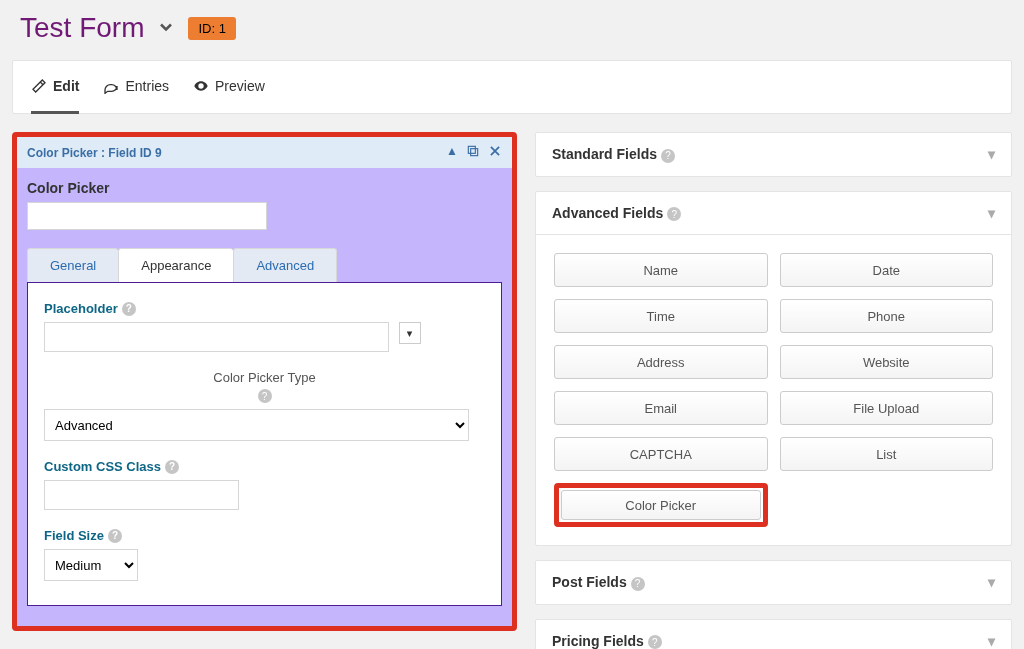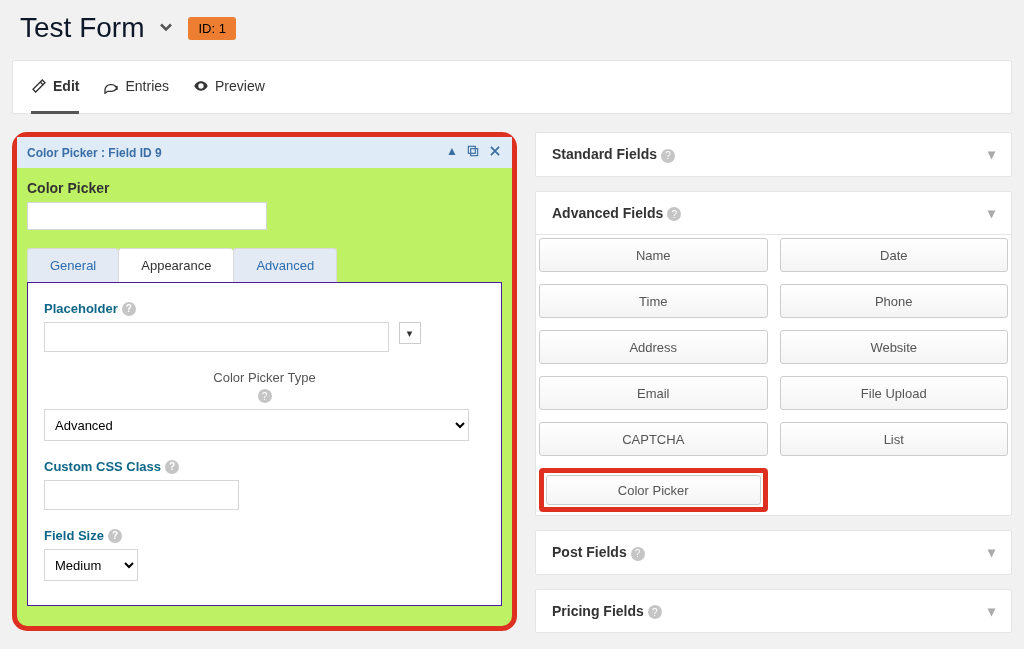--- a/index.html
+++ b/index.html
@@ -1,30 +1,30 @@
 <!DOCTYPE html>
 <html><head>
 <meta charset="utf-8">
 <style>
 * { box-sizing: border-box; margin: 0; padding: 0; }
 body { font-family: -apple-system, "Helvetica Neue", Arial, sans-serif; font-size: 13px; background: #f1f1f1; color: #333; width: 1024px; height: 649px; overflow: hidden; }
 .page { padding: 12px 12px 0 12px; }
 .top-row { display: flex; align-items: center; gap: 12px; margin-bottom: 16px; padding-left: 8px; }
-.form-title { font-size: 28px; font-weight: 400; color: #0f172a; }
+.form-title { font-size: 28px; font-weight: 400; color: #701a75; }
 .chevron { color: #555; }
 .chevron svg { width: 20px; height: 20px; }
 .id-badge { background: #ec7d31; color: #000000; border-radius: 3px; padding: 4px 10px; font-size: 13px; font-weight: 400; }
 .tabs-bar { background: #fff; border: 1px solid #e4e4e4; border-radius: 2px; padding: 0 18px; display: flex; gap: 24px; align-items: center; height: 54px; margin-bottom: 18px; }
 .tabs-bar .tab { display: flex; align-items: center; gap: 6px; font-size: 14px; color: #333; cursor: pointer; height: 54px; border-bottom: 3px solid transparent; }
 .tabs-bar .tab.active { border-bottom: 3px solid #555; font-weight: 600; }
 .tabs-bar .tab svg { width: 16px; height: 16px; }
 .columns { display: flex; gap: 18px; align-items: flex-start; }
 .left-col { width: 505px; }
 .right-col { flex: 1; display: flex; flex-direction: column; gap: 14px; }
-.editor-box { border: 5px solid #de3021; border-radius: 15px; background: #bef264; position: relative; padding-bottom: 16px; }
+.editor-box { border: 5px solid #de3021; border-radius: 4px; background: #c4b5fd; position: relative; padding-bottom: 16px; }
 .field-header { background: #dfecf7; padding: 7px 10px; display: flex; align-items: center; justify-content: space-between; font-size: 12px; color: #3b6ea5; font-weight: 600; }
 .field-header-actions { display: flex; gap: 8px; color: #3b6ea5; }
 .field-header-actions span { cursor: pointer; }
 .field-preview { padding: 12px 10px 18px 10px; }
 .field-preview-label { font-size: 14px; font-weight: 600; color: #333; margin-bottom: 6px; }
 .preview-input { width: 240px; height: 28px; border: 1px solid #d6d6d6; background: #fff; }
 .subtabs { display: flex; margin: 0 10px; }
 .subtab { padding: 9px 22px; font-size: 13px; border: 1px solid #d8d8d8; border-bottom: none; background: #e3eaf3; color: #2b6cb0; cursor: pointer; border-radius: 3px 3px 0 0; margin-right: 0; }
 .subtab.active { background: #fff; color: #333; }
 .subtab:not(:last-child) { border-right: none; }
@@ -34,21 +34,21 @@
 .setting-label.dark { color: #555; font-weight: 400; flex-direction: column; }
 .help-q { display: inline-flex; width: 14px; height: 14px; border-radius: 50%; background: #c5c5c5; color: #fff; font-size: 10px; align-items: center; justify-content: center; }
 .text-input { width: 345px; height: 30px; border: 1px solid #d6d6d6; background: #fff; padding: 0 6px; }
 .text-input.small { width: 195px; }
 .merge-btn { width: 22px; height: 22px; border: 1px solid #ccc; background: #fff; display: inline-flex; align-items: center; justify-content: center; margin-left: 6px; vertical-align: top; cursor: pointer; font-size: 11px; }
 select.wide { width: 425px; height: 32px; border: 1px solid #d6d6d6; background: #fff; padding: 0 6px; font-size: 13px; }
 select.narrow { width: 94px; height: 32px; border: 1px solid #d6d6d6; background: #fff; padding: 0 6px; font-size: 13px; }
 .panel { background: #fff; border: 1px solid #e4e4e4; border-radius: 2px; }
 .panel-header { display: flex; justify-content: space-between; align-items: center; padding: 13px 16px; font-size: 14px; font-weight: 700; color: #333; cursor: pointer; }
 .panel-header .help-q { font-weight: 400; }
-.panel-body { padding: 3px; border-top: 1px solid #e4e4e4; }
+.panel-body { padding: 18px; border-top: 1px solid #e4e4e4; }
 .field-grid { display: flex; flex-wrap: wrap; gap: 12px; }
 .field-btn { width: calc(50% - 6px); height: 34px; border: 1px solid #ccc; background: linear-gradient(#fff, #f4f4f4); border-radius: 3px; font-size: 13px; color: #555; cursor: pointer; }
 .highlight-wrap { border: 5px solid #de3021; border-radius: 4px; padding: 2px; width: calc(50% - 6px); }
 .highlight-wrap .field-btn { width: 100%; height: 30px; }
 .caret-down { color: #aaa; }
 </style>
 </head>
 <body>
 
 <div class="page">

